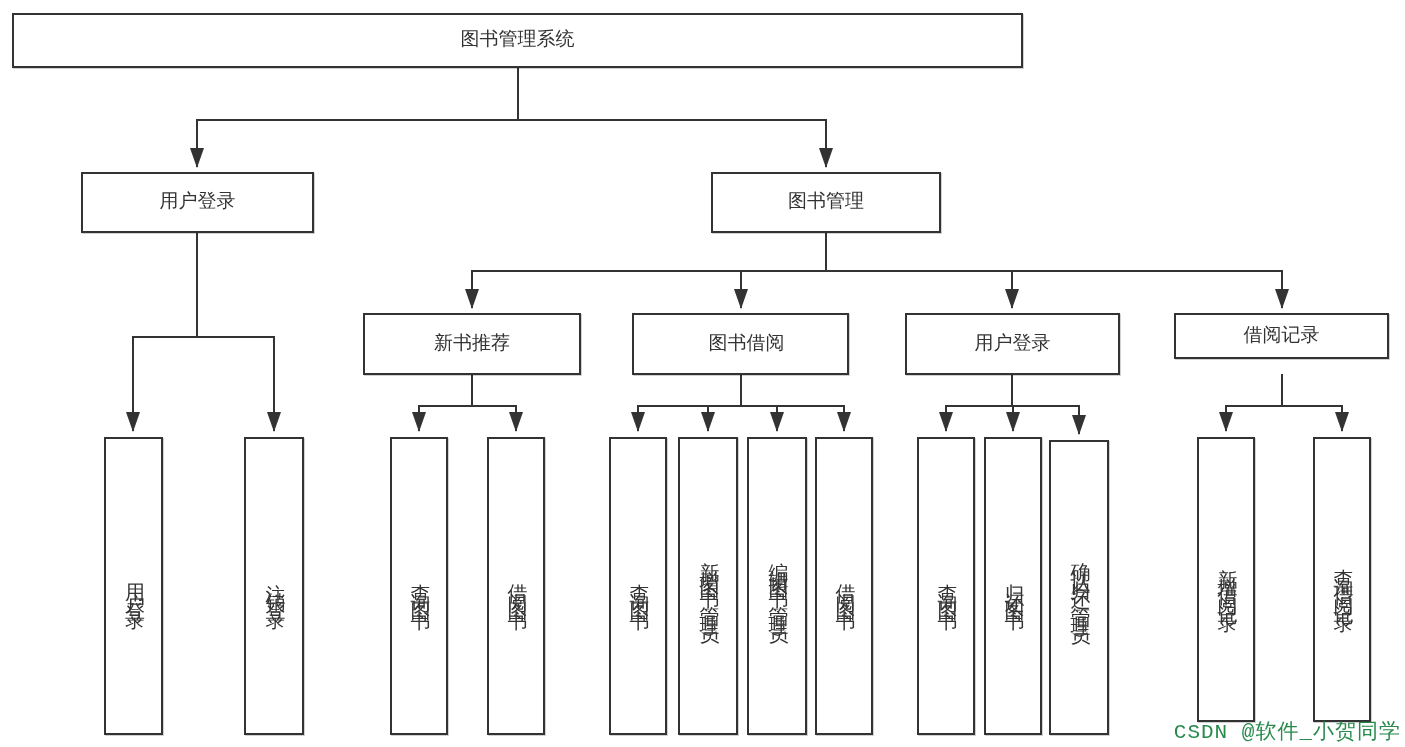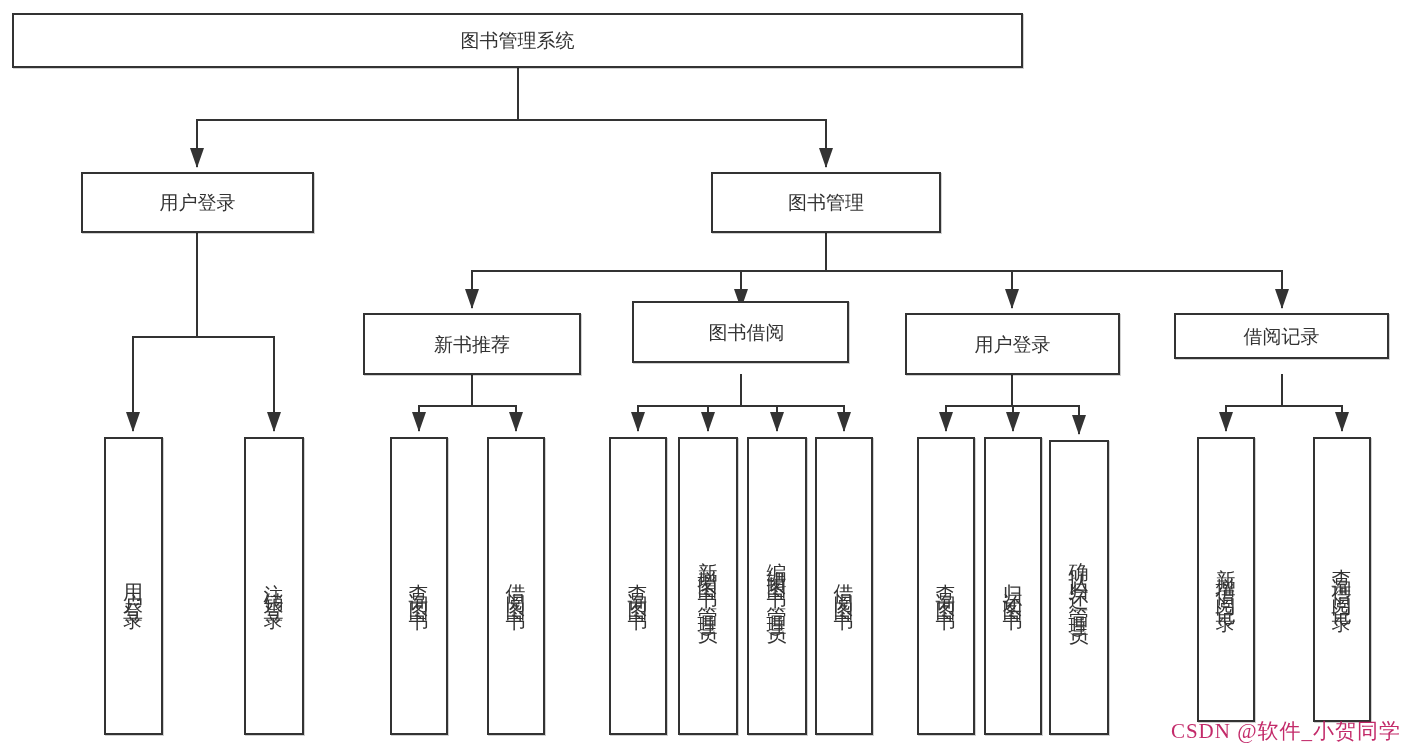--- a/index.html
+++ b/index.html
@@ -2,21 +2,21 @@
 <html><head>
 <meta charset="utf-8">
 <style>
   html, body { margin: 0; padding: 0; background: #ffffff; }
   #stage {
     position: relative;
     width: 1405px;
     height: 747px;
     background: #ffffff;
     overflow: hidden;
-    font-family: Liberation Serif, serif;
+    font-family: Liberation Mono, monospace;
   }
   #connector-layer {
     position: absolute;
     left: 0; top: 0;
     width: 1405px; height: 747px;
     pointer-events: none;
   }
   .node {
     position: absolute;
     box-sizing: border-box;
@@ -103,21 +103,21 @@
       <line x1="1342" y1="406" x2="1342" y2="430" marker-end="url(#arrowhead)"></line>
     </g>
   </svg>
 
   <div class="node" style="left:12px; top:13px; width:1011px; height:55px;">图书管理系统</div>
 
   <div class="node" style="left:81px; top:172px; width:233px; height:61px;">用户登录</div>
   <div class="node" style="left:711px; top:172px; width:230px; height:61px;">图书管理</div>
 
   <div class="node" style="left:363px; top:313px; width:218px; height:62px;">新书推荐</div>
-  <div class="node" style="left:632px; top:301px; width:217px; height:62px;padding-left:12px;">图书借阅</div>
+  <div class="node" style="left:632px; top:313px; width:217px; height:62px;padding-left:12px;">图书借阅</div>
   <div class="node" style="left:905px; top:313px; width:215px; height:62px;">用户登录</div>
   <div class="node" style="left:1174px; top:313px; width:215px; height:46px;">借阅记录</div>
 
   <div class="node leaf" style="left:104px; top:437px; width:59px; height:298px;">用户登录</div>
   <div class="node leaf" style="left:244px; top:437px; width:60px; height:298px;">注销登录</div>
 
   <div class="node leaf" style="left:390px; top:437px; width:58px; height:298px;">查询图书</div>
   <div class="node leaf" style="left:487px; top:437px; width:58px; height:298px;">借阅图书</div>
 
   <div class="node leaf" style="left:609px; top:437px; width:58px; height:298px;">查询图书</div>
@@ -125,15 +125,15 @@
   <div class="node leaf" style="left:747px; top:437px; width:60px; height:298px;">编辑图书（管理员）</div>
   <div class="node leaf" style="left:815px; top:437px; width:58px; height:298px;">借阅图书</div>
 
   <div class="node leaf" style="left:917px; top:437px; width:58px; height:298px;">查询图书</div>
   <div class="node leaf" style="left:984px; top:437px; width:58px; height:298px;">归还图书</div>
   <div class="node leaf" style="left:1049px; top:440px; width:60px; height:295px;">确认归还（管理员）</div>
 
   <div class="node leaf" style="left:1197px; top:437px; width:58px; height:285px;">新增借阅记录</div>
   <div class="node leaf" style="left:1313px; top:437px; width:58px; height:285px;">查询借阅记录</div>
 
-  <div class="watermark" style="color: #be185d;">CSDN @软件_小贺同学</div>
+  <div class="watermark" style="color: #15803d;">CSDN @软件_小贺同学</div>
 
 </div>
 
 </body></html>

